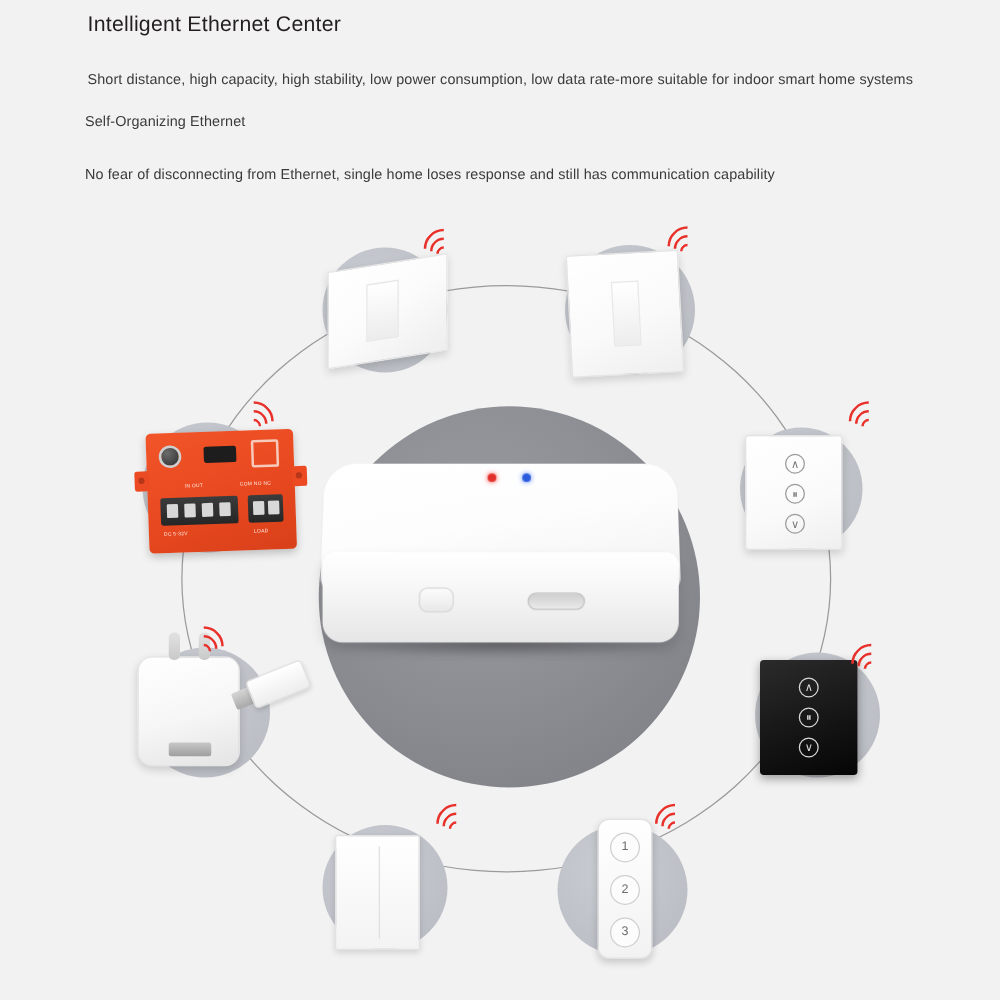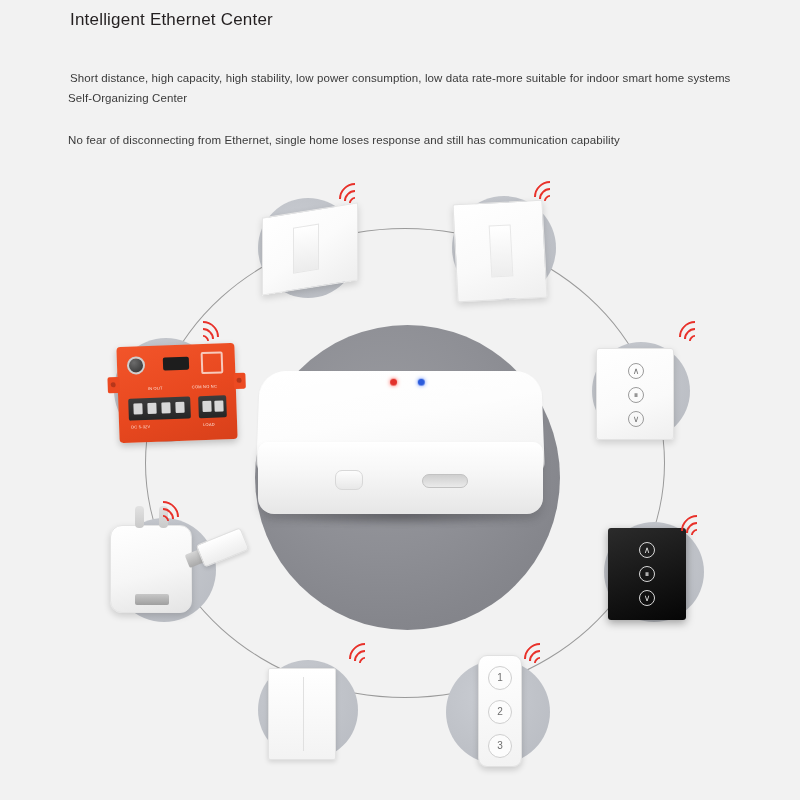--- a/index.html
+++ b/index.html
@@ -13,21 +13,21 @@
   .stage{position:absolute;left:0;top:0;width:800px;height:800px;}
 
   
   .title{
     position:absolute;left:70px;top:10px;
     font-size:17px;color:#231f20;letter-spacing:.2px;
   }
   .line{
     position:absolute;color:#3a3a3a;font-size:11.5px;letter-spacing:.1px;
   }
-  .l1{left:70px;top:72px;}
+  .l1{left:70px;top:58px;}
   .l2{left:68px;top:92px;}
   .l3{left:68px;top:134px;}
 
   
   .big-circle{
     position:absolute;left:255px;top:325px;width:305px;height:305px;
     border-radius:50%;
     background:radial-gradient(circle at 42% 34%, #9a9ba0 0%, #8e8f95 45%, #85868c 72%, #7e7f85 100%);
   }
   .ring{
@@ -235,21 +235,21 @@
     background:linear-gradient(180deg,#ffffff,#ededed);border:1px solid #e8e8e8;box-sizing:border-box;
   }
 </style>
 </head>
 <body>
 
 <div class="stage">
 
   <div class="title">Intelligent Ethernet Center</div>
   <div class="line l1">Short distance, high capacity, high stability, low power consumption, low data rate-more suitable for indoor smart home systems</div>
-  <div class="line l2">Self-Organizing Center</div>
+  <div class="line l2">Self-Organizing Ethernet</div>
   <div class="line l3">No fear of disconnecting from Ethernet, single home loses response and still has communication capability</div>
 
   <div class="ring"></div>
 
   <div class="halo" style="left:258px;top:198px;width:100px;height:100px;"></div>
   <div class="halo" style="left:452px;top:196px;width:104px;height:104px;"></div>
   <div class="halo" style="left:592px;top:342px;width:98px;height:98px;"></div>
   <div class="halo" style="left:604px;top:522px;width:100px;height:100px;"></div>
   <div class="halo" style="left:446px;top:660px;width:104px;height:104px;"></div>
   <div class="halo" style="left:258px;top:660px;width:100px;height:100px;"></div>

